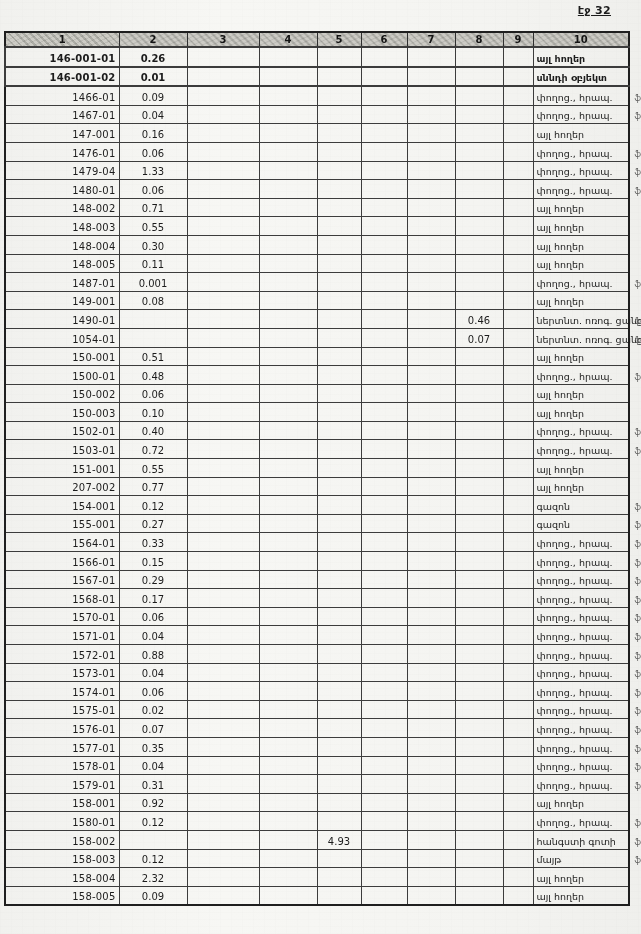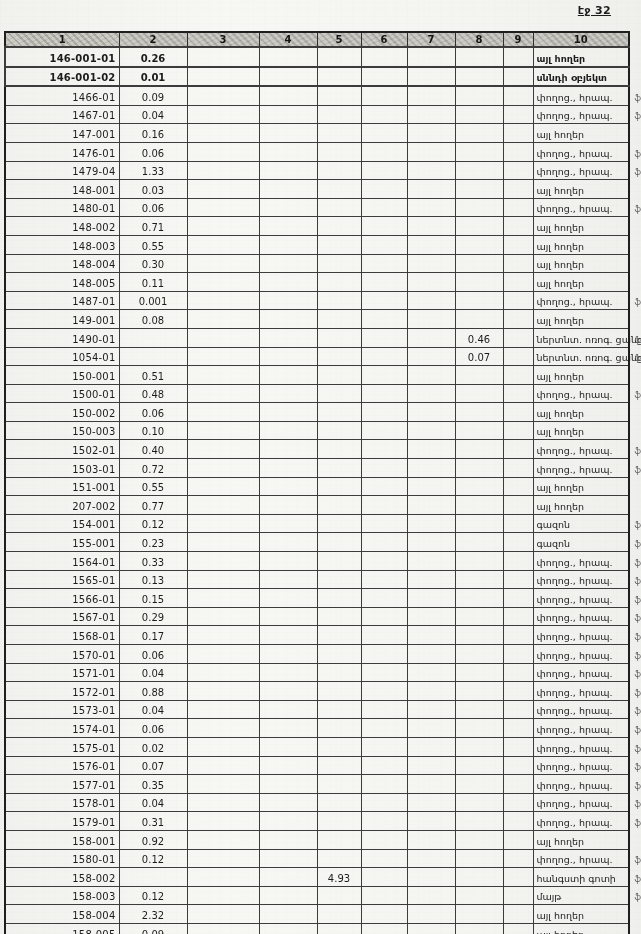--- a/index.html
+++ b/index.html
@@ -161,32 +161,20 @@
         <td></td>
         <td></td>
         <td class="num"><span></span></td>
         <td></td>
         <td></td>
         <td class="num"><span></span></td>
         <td></td>
         <td class="use"><span>փողոց., հրապ.</span><span class="edge">ֆ</span></td>
       </tr>
       <tr>
-        <td class="code"><span>148-001</span></td>
-        <td class="num"><span>0.03</span></td>
-        <td></td>
-        <td></td>
-        <td class="num"><span></span></td>
-        <td></td>
-        <td></td>
-        <td class="num"><span></span></td>
-        <td></td>
-        <td class="use"><span>այլ հողեր</span></td>
-      </tr>
-      <tr>
         <td class="code"><span>1480-01</span></td>
         <td class="num"><span>0.06</span></td>
         <td></td>
         <td></td>
         <td class="num"><span></span></td>
         <td></td>
         <td></td>
         <td class="num"><span></span></td>
         <td></td>
         <td class="use"><span>փողոց., հրապ.</span><span class="edge">ֆ</span></td>
@@ -390,45 +378,33 @@
         <td></td>
         <td class="num"><span></span></td>
         <td></td>
         <td></td>
         <td class="num"><span></span></td>
         <td></td>
         <td class="use"><span>գազոն</span><span class="edge">ֆ</span></td>
       </tr>
       <tr>
         <td class="code"><span>155-001</span></td>
-        <td class="num"><span>0.23</span></td>
+        <td class="num"><span>0.27</span></td>
         <td></td>
         <td></td>
         <td class="num"><span></span></td>
         <td></td>
         <td></td>
         <td class="num"><span></span></td>
         <td></td>
         <td class="use"><span>գազոն</span><span class="edge">ֆ</span></td>
       </tr>
       <tr>
         <td class="code"><span>1564-01</span></td>
         <td class="num"><span>0.33</span></td>
-        <td></td>
-        <td></td>
-        <td class="num"><span></span></td>
-        <td></td>
-        <td></td>
-        <td class="num"><span></span></td>
-        <td></td>
-        <td class="use"><span>փողոց., հրապ.</span><span class="edge">ֆ</span></td>
-      </tr>
-      <tr>
-        <td class="code"><span>1565-01</span></td>
-        <td class="num"><span>0.13</span></td>
         <td></td>
         <td></td>
         <td class="num"><span></span></td>
         <td></td>
         <td></td>
         <td class="num"><span></span></td>
         <td></td>
         <td class="use"><span>փողոց., հրապ.</span><span class="edge">ֆ</span></td>
       </tr>
       <tr>

